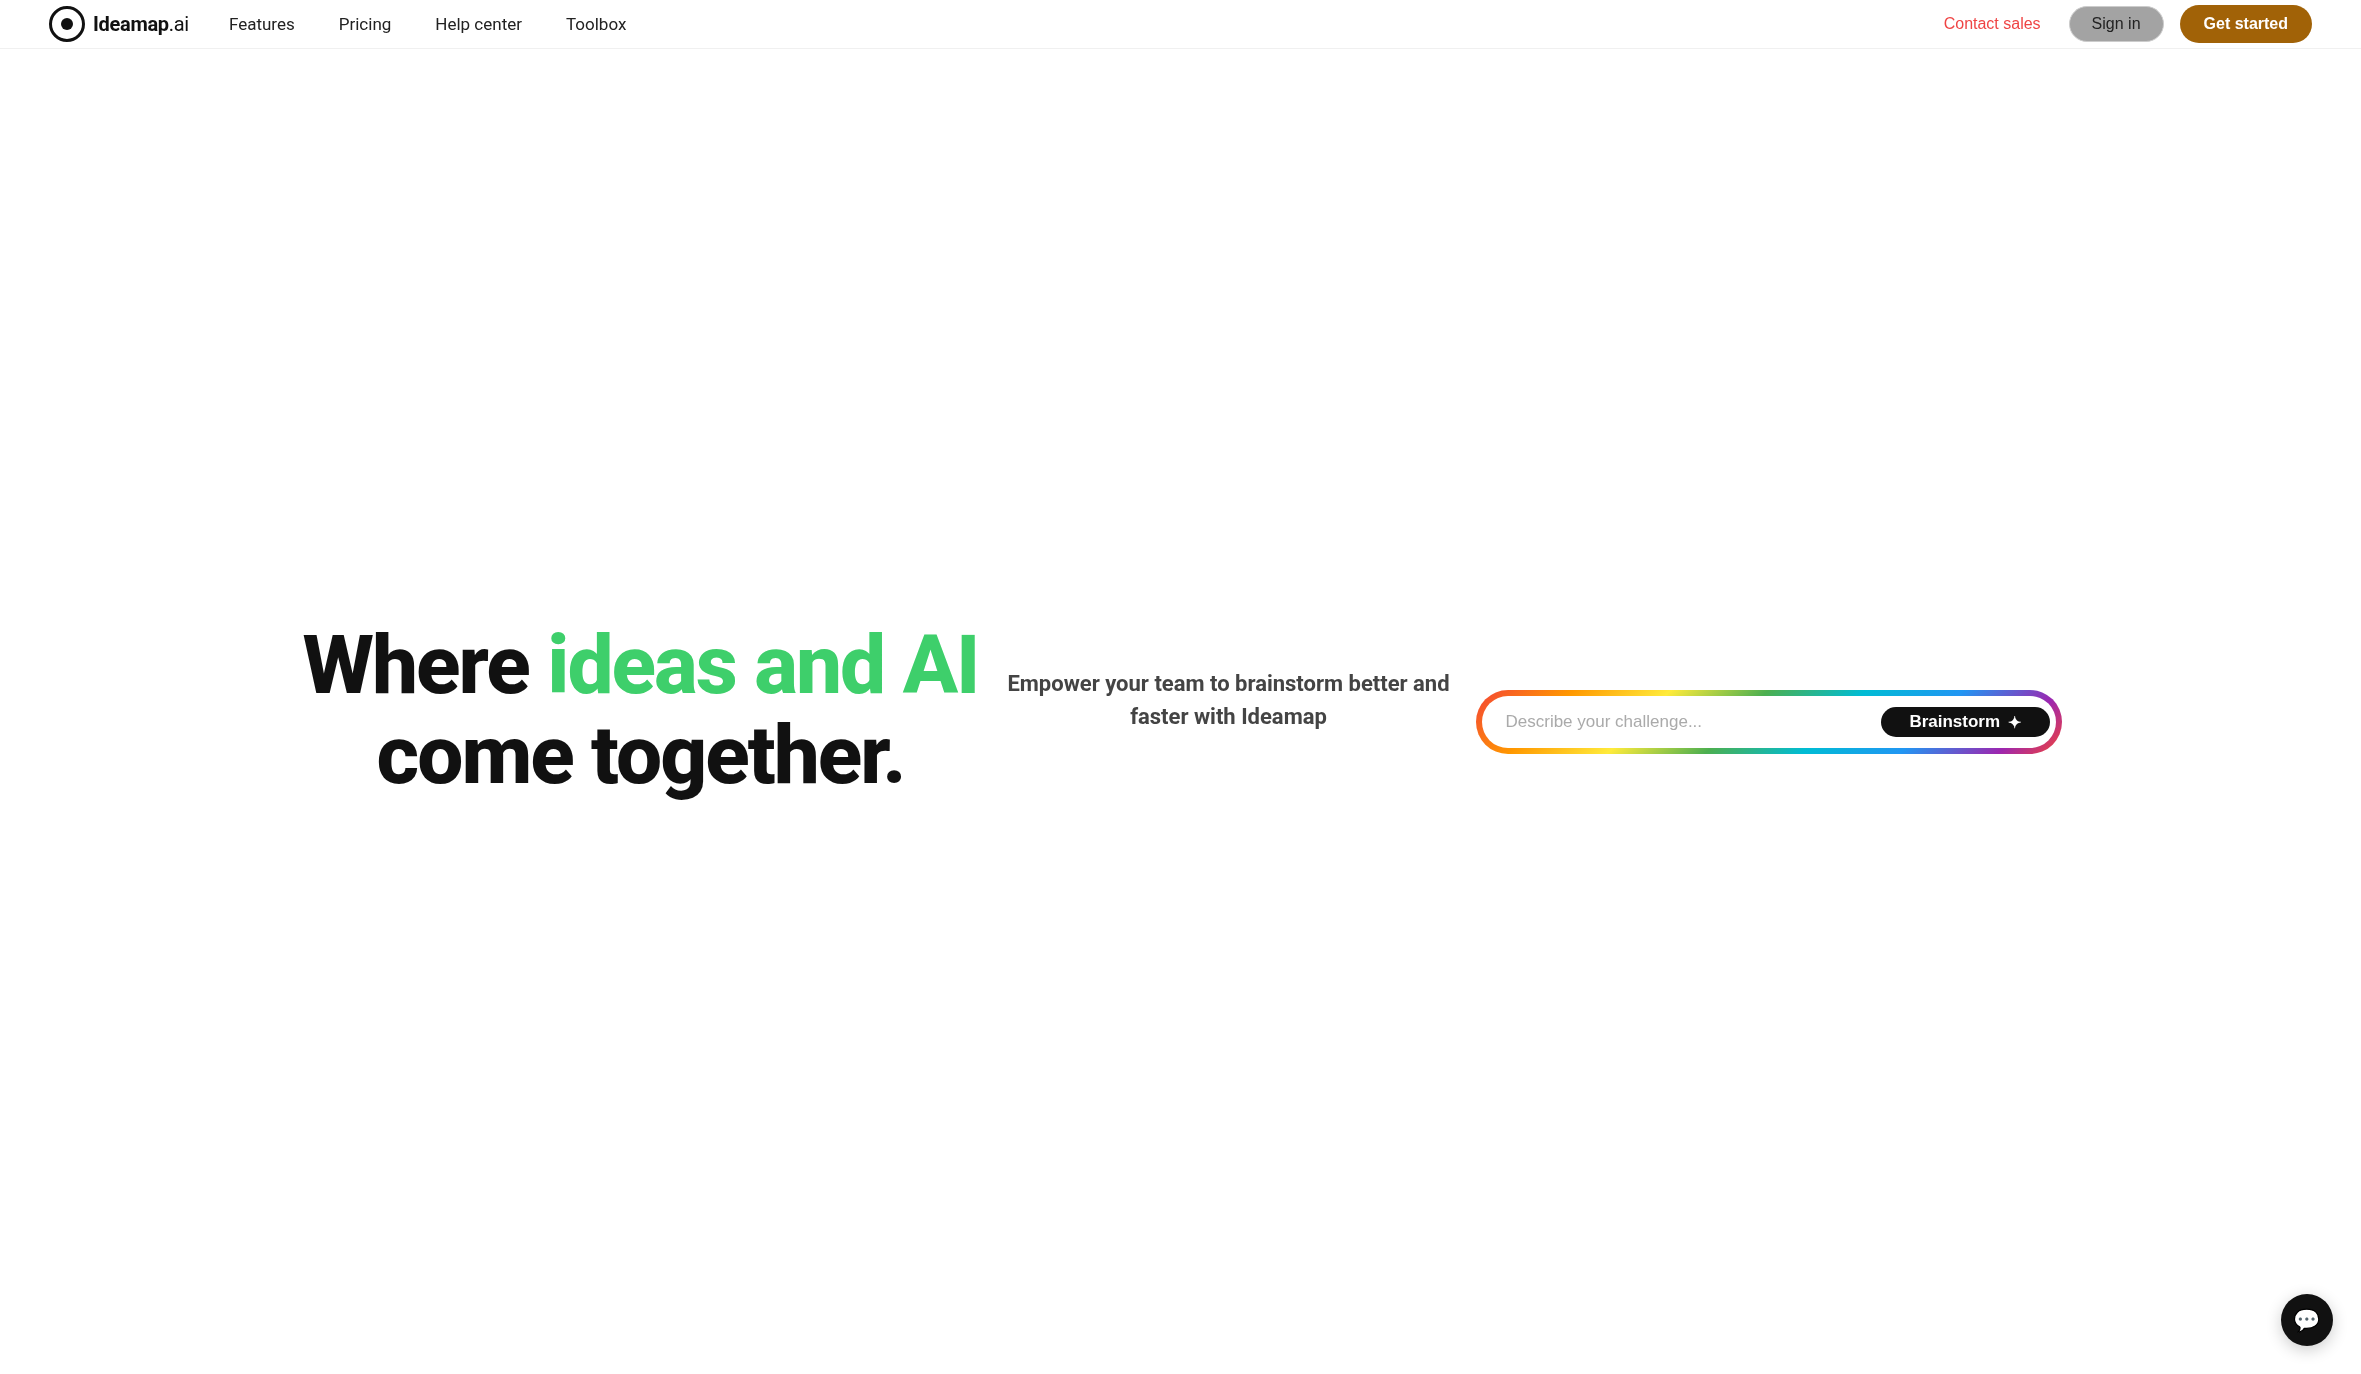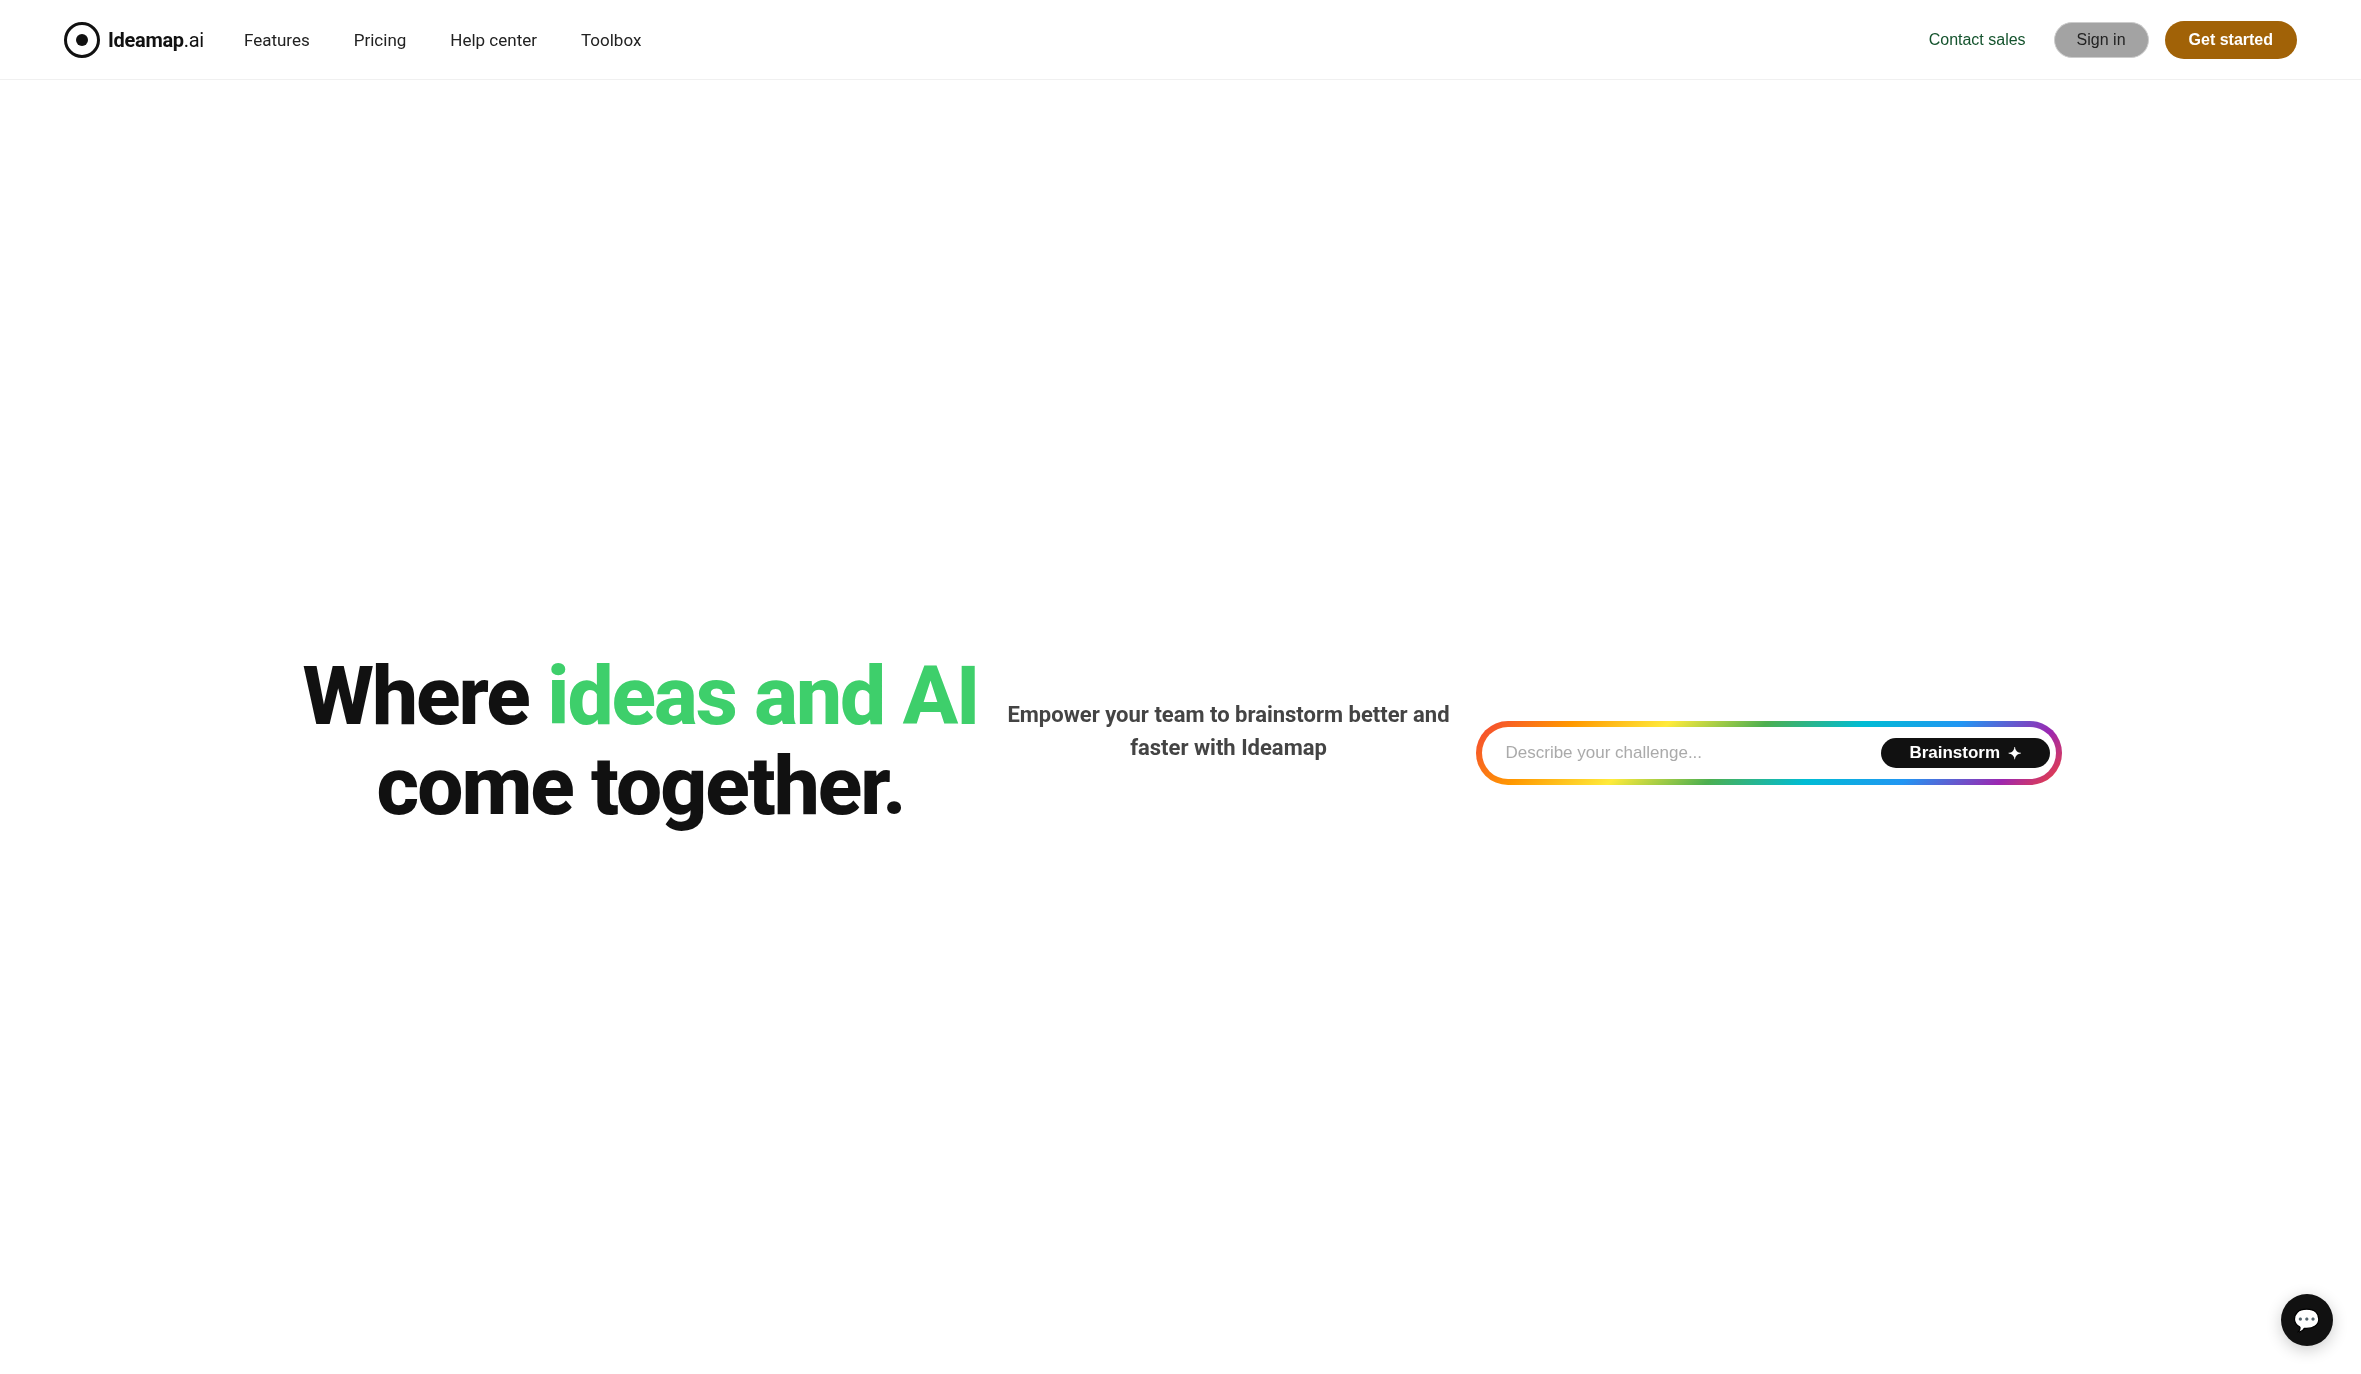--- a/index.html
+++ b/index.html
@@ -13,22 +13,22 @@
       background: #ffffff;
       min-height: 100vh;
       overflow-x: hidden;
     }
 
     
     nav {
       display: flex;
       align-items: center;
       justify-content: space-between;
-      padding: 0 64px;
-      height: 80px;
+      padding: 0 49px;
+      height: 49px;
       border-bottom: 1px solid #f0f0f0;
       background: #fff;
       position: sticky;
       top: 0;
       z-index: 100;
     }
 
     .nav-left {
       display: flex;
       align-items: center;
@@ -89,21 +89,21 @@
     }
 
     .nav-right {
       display: flex;
       align-items: center;
       gap: 16px;
     }
 
     .btn-contact {
       font-size: 16px;
-      color: #14532d;
+      color: #ef4444;
       background: none;
       border: none;
       cursor: pointer;
       font-weight: 450;
       padding: 8px 12px;
     }
 
     .btn-signin {
       font-size: 16px;
       color: #222;

